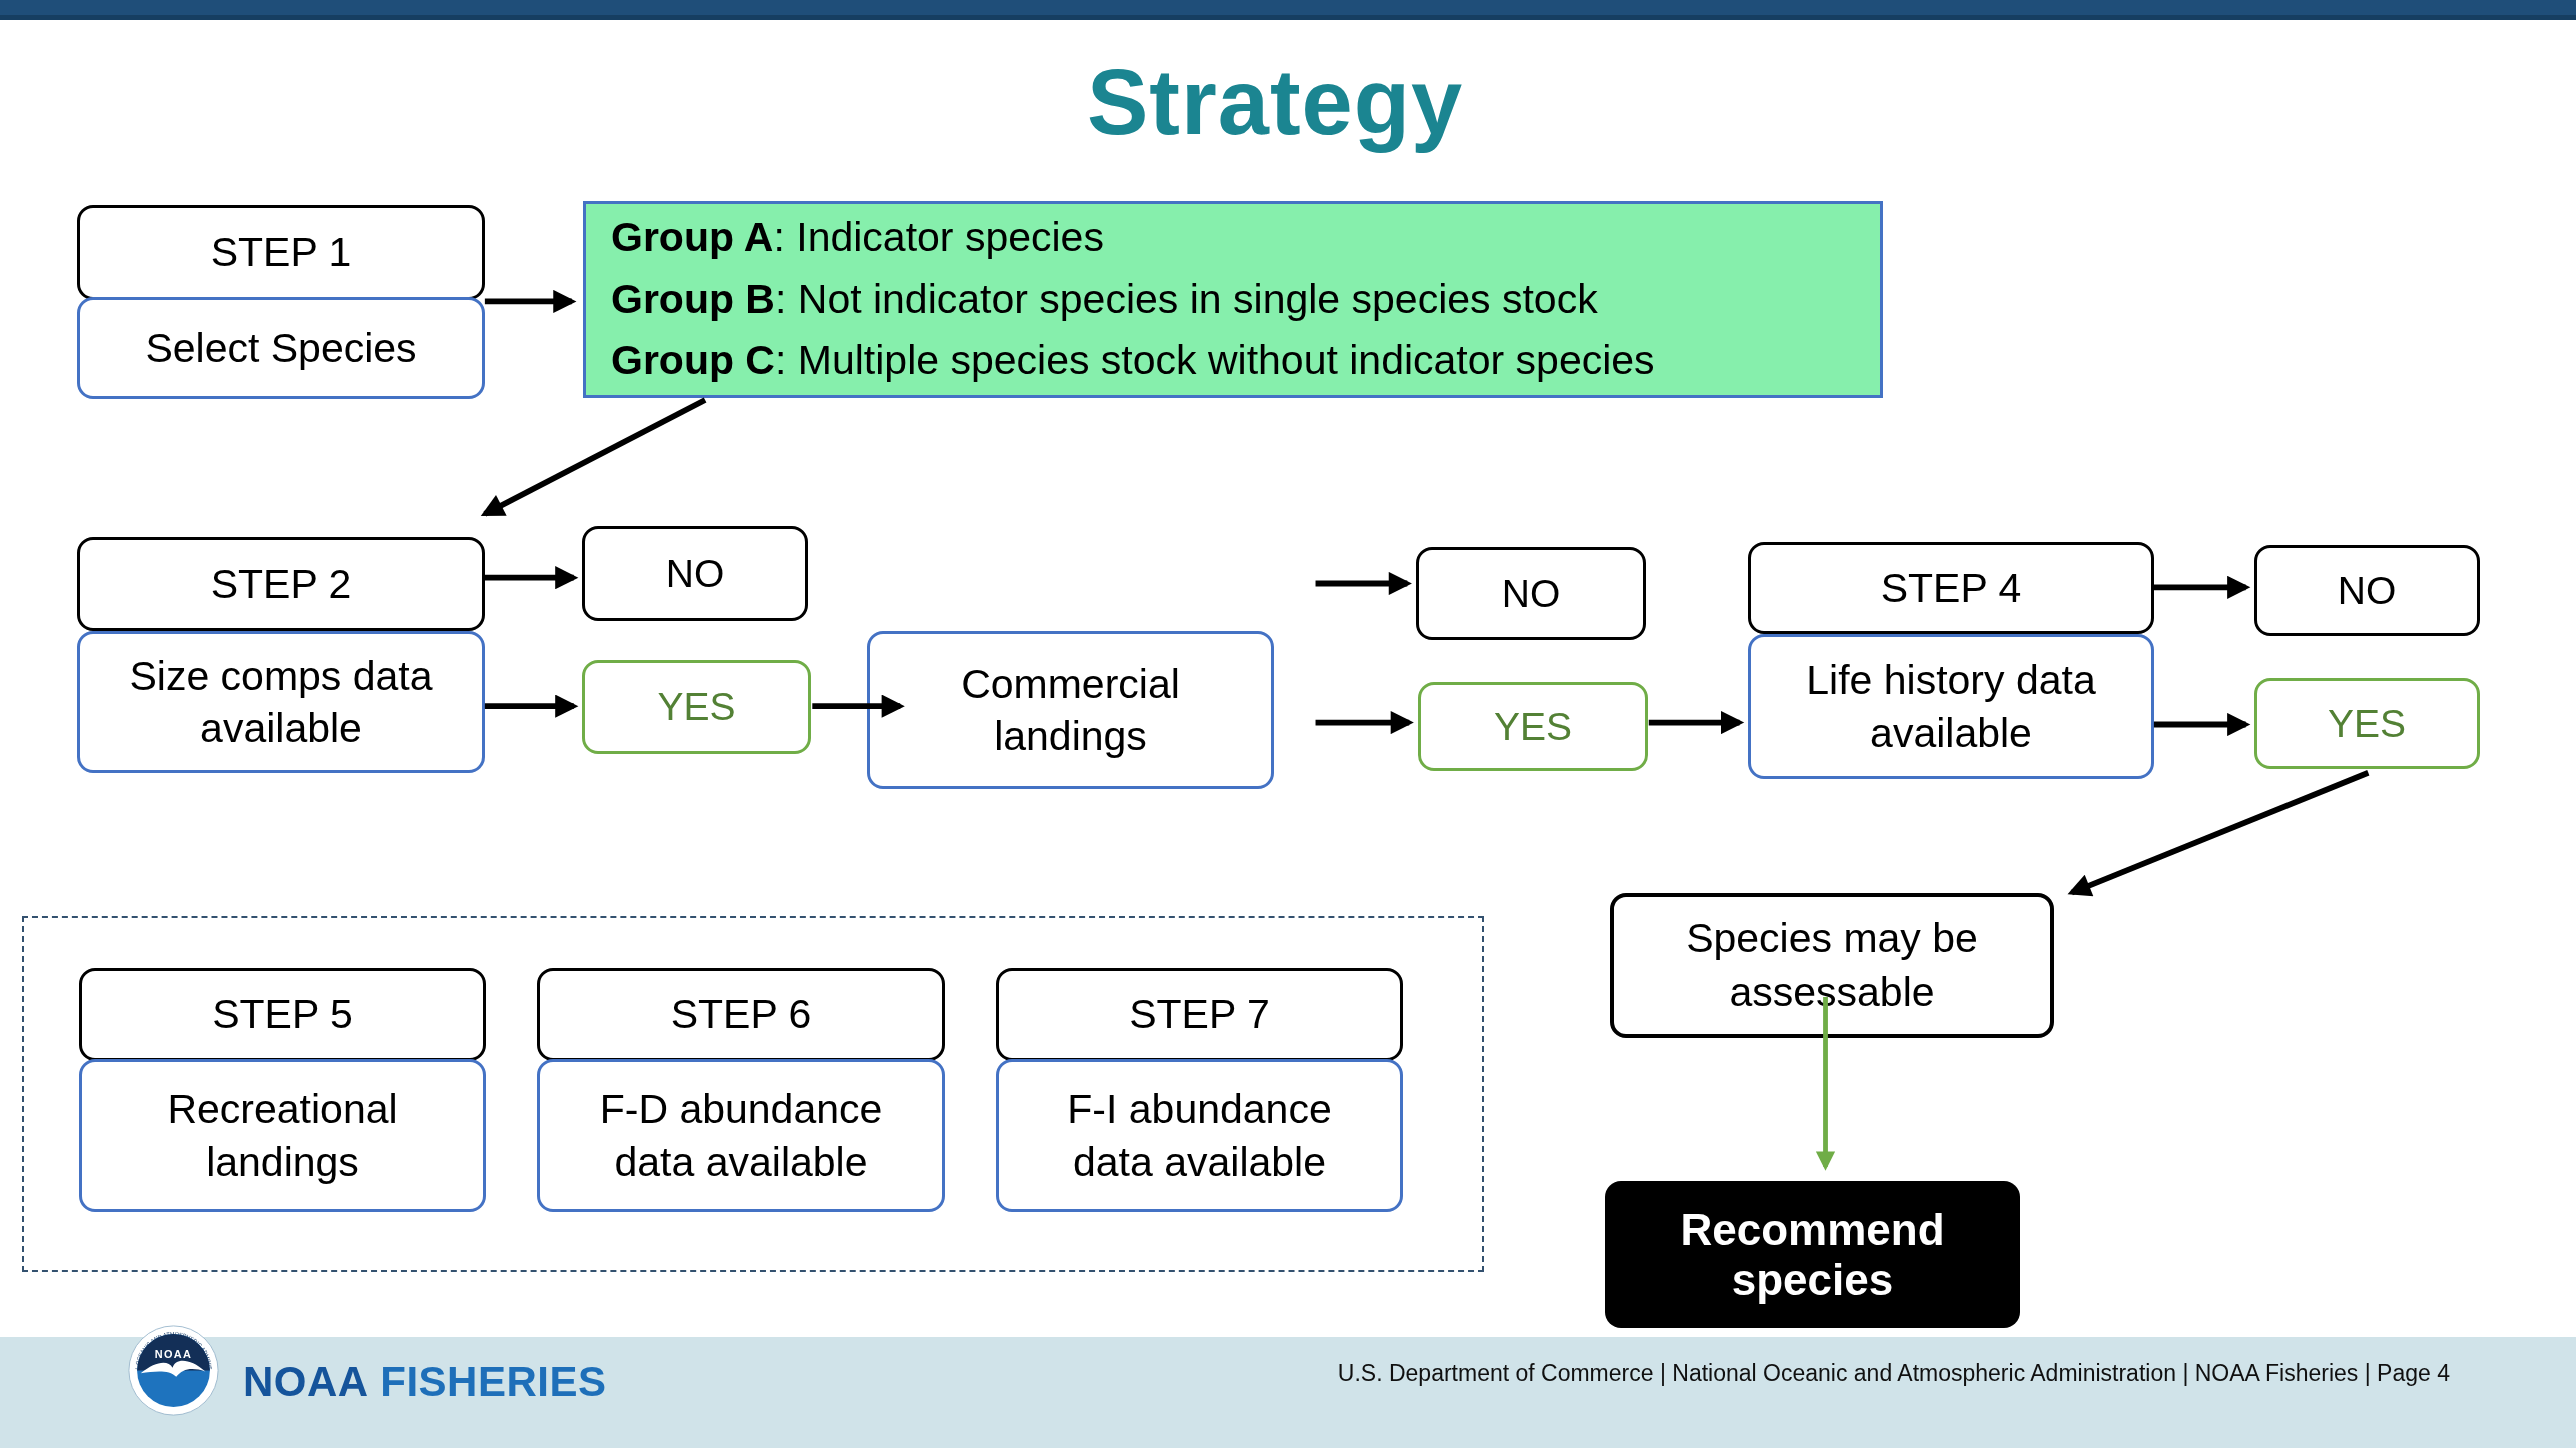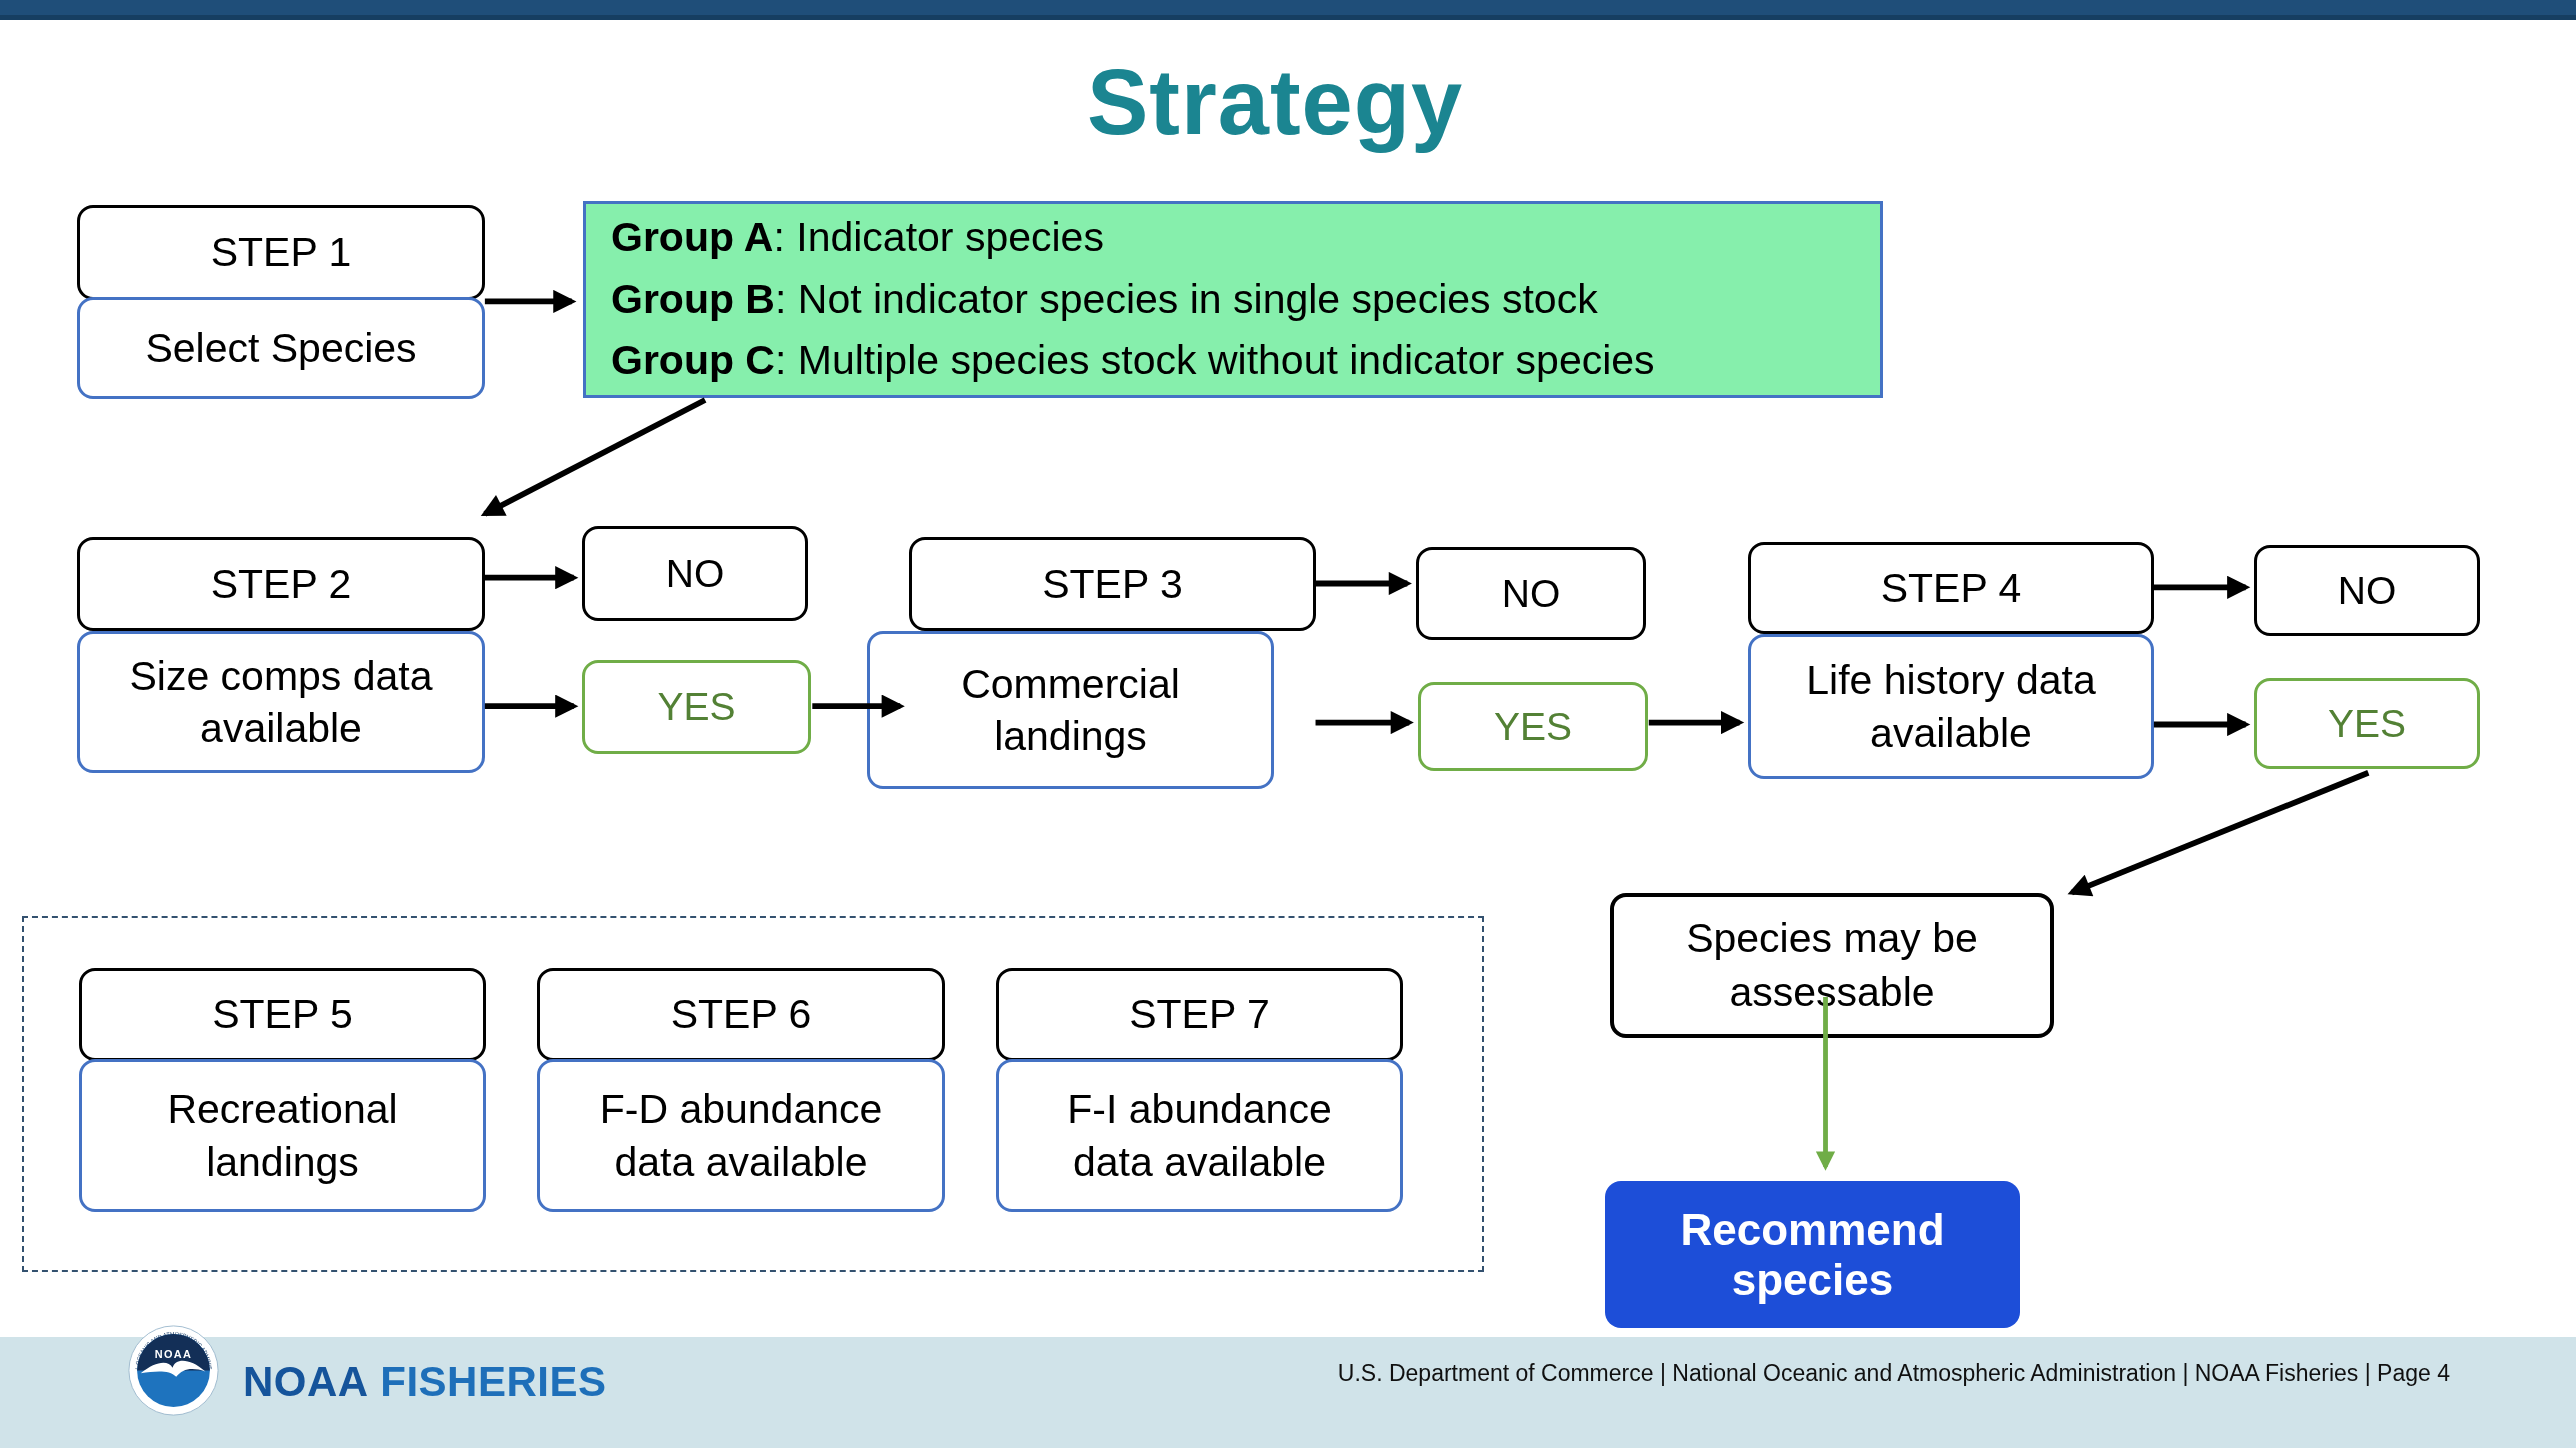--- a/index.html
+++ b/index.html
@@ -30,21 +30,21 @@
   #groupbox b{font-weight:bold;}
   #dashedbox{
     left:22px;top:916px;width:1462px;height:356px;
     border:2.9px dashed #33516f;z-index:1;background:transparent;
   }
   #assessable{
     left:1610px;top:848px;width:444px;height:145px;border:4.8px solid #000;
     font-size:41px;line-height:1.3;z-index:2;padding:0 19.3px;margin-top:45px;
   }
   #recommend{
-    left:1605px;top:1181px;width:415px;height:147px;background:#1d4ed8;
+    left:1605px;top:1181px;width:415px;height:147px;background:#000000;
     color:#ffffff;font-size:44px;font-weight:bold;z-index:2;padding:0 9.7px;
   }
   #arrows{left:0;top:0;width:2576px;height:1449px;z-index:5;pointer-events:none;}
   #footer{
     left:0;top:1337px;width:2576px;height:112px;background:#d0e3e9;
   }
   #noaa-logo{position:absolute;left:128px;top:-11.6px;width:91px;height:91px;}
   #wordmark{
     position:absolute;left:243px;top:21px;font-size:42px;font-weight:bold;letter-spacing:0.5px;
   }
@@ -82,23 +82,20 @@
   <div class="box bdy" style="left:77px;top:631px;width:408px;height:142px;">
     <span>Size comps data available</span>
   </div>
   <div class="box nobox" style="left:582px;top:526px;width:226px;height:95px;">
     <span>NO</span>
   </div>
   <div class="box yesbox" style="left:582px;top:660px;width:229px;height:94px;">
     <span>YES</span>
   </div>
 
-  <div class="box hdr" style="left:909px;top:537px;width:407px;height:94px;">
-    <span>STEP 3</span>
-  </div>
   <div class="box bdy" style="left:867px;top:631px;width:407px;height:158px;">
     <span>Commercial landings</span>
   </div>
   <div class="box nobox" style="left:1416px;top:547px;width:230px;height:93px;">
     <span>NO</span>
   </div>
   <div class="box yesbox" style="left:1418px;top:682px;width:230px;height:89px;">
     <span>YES</span>
   </div>
 

